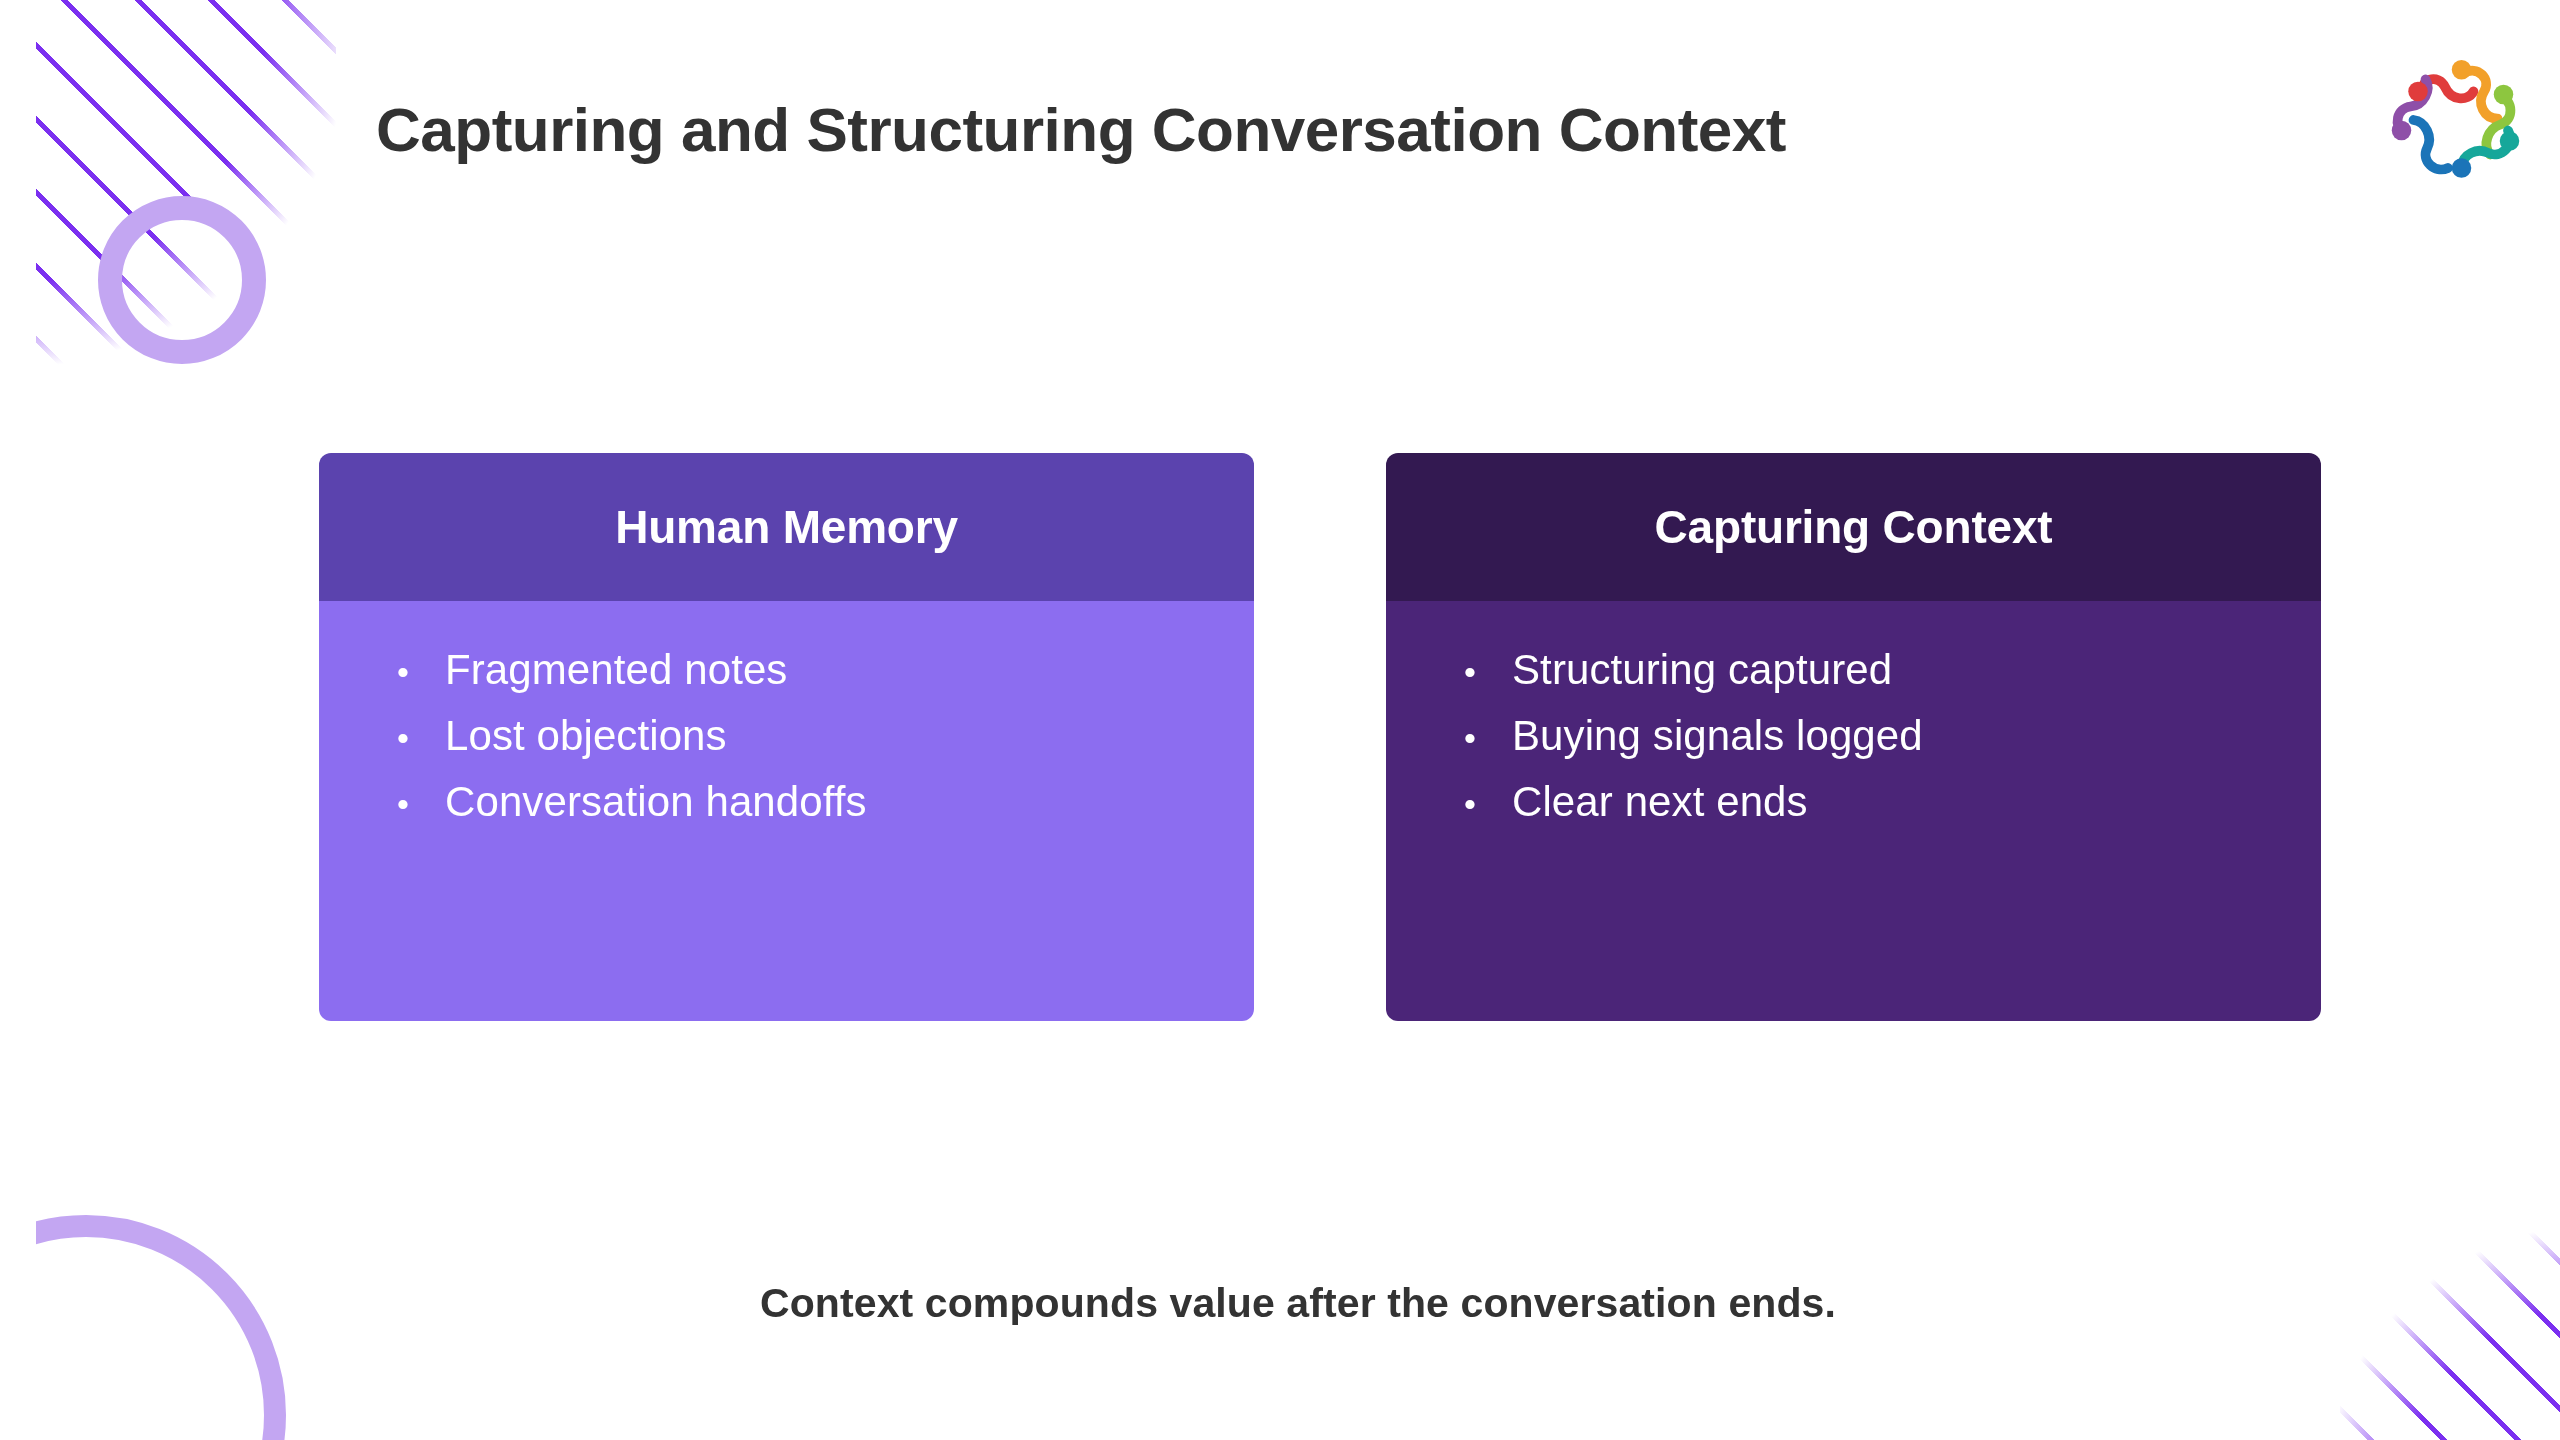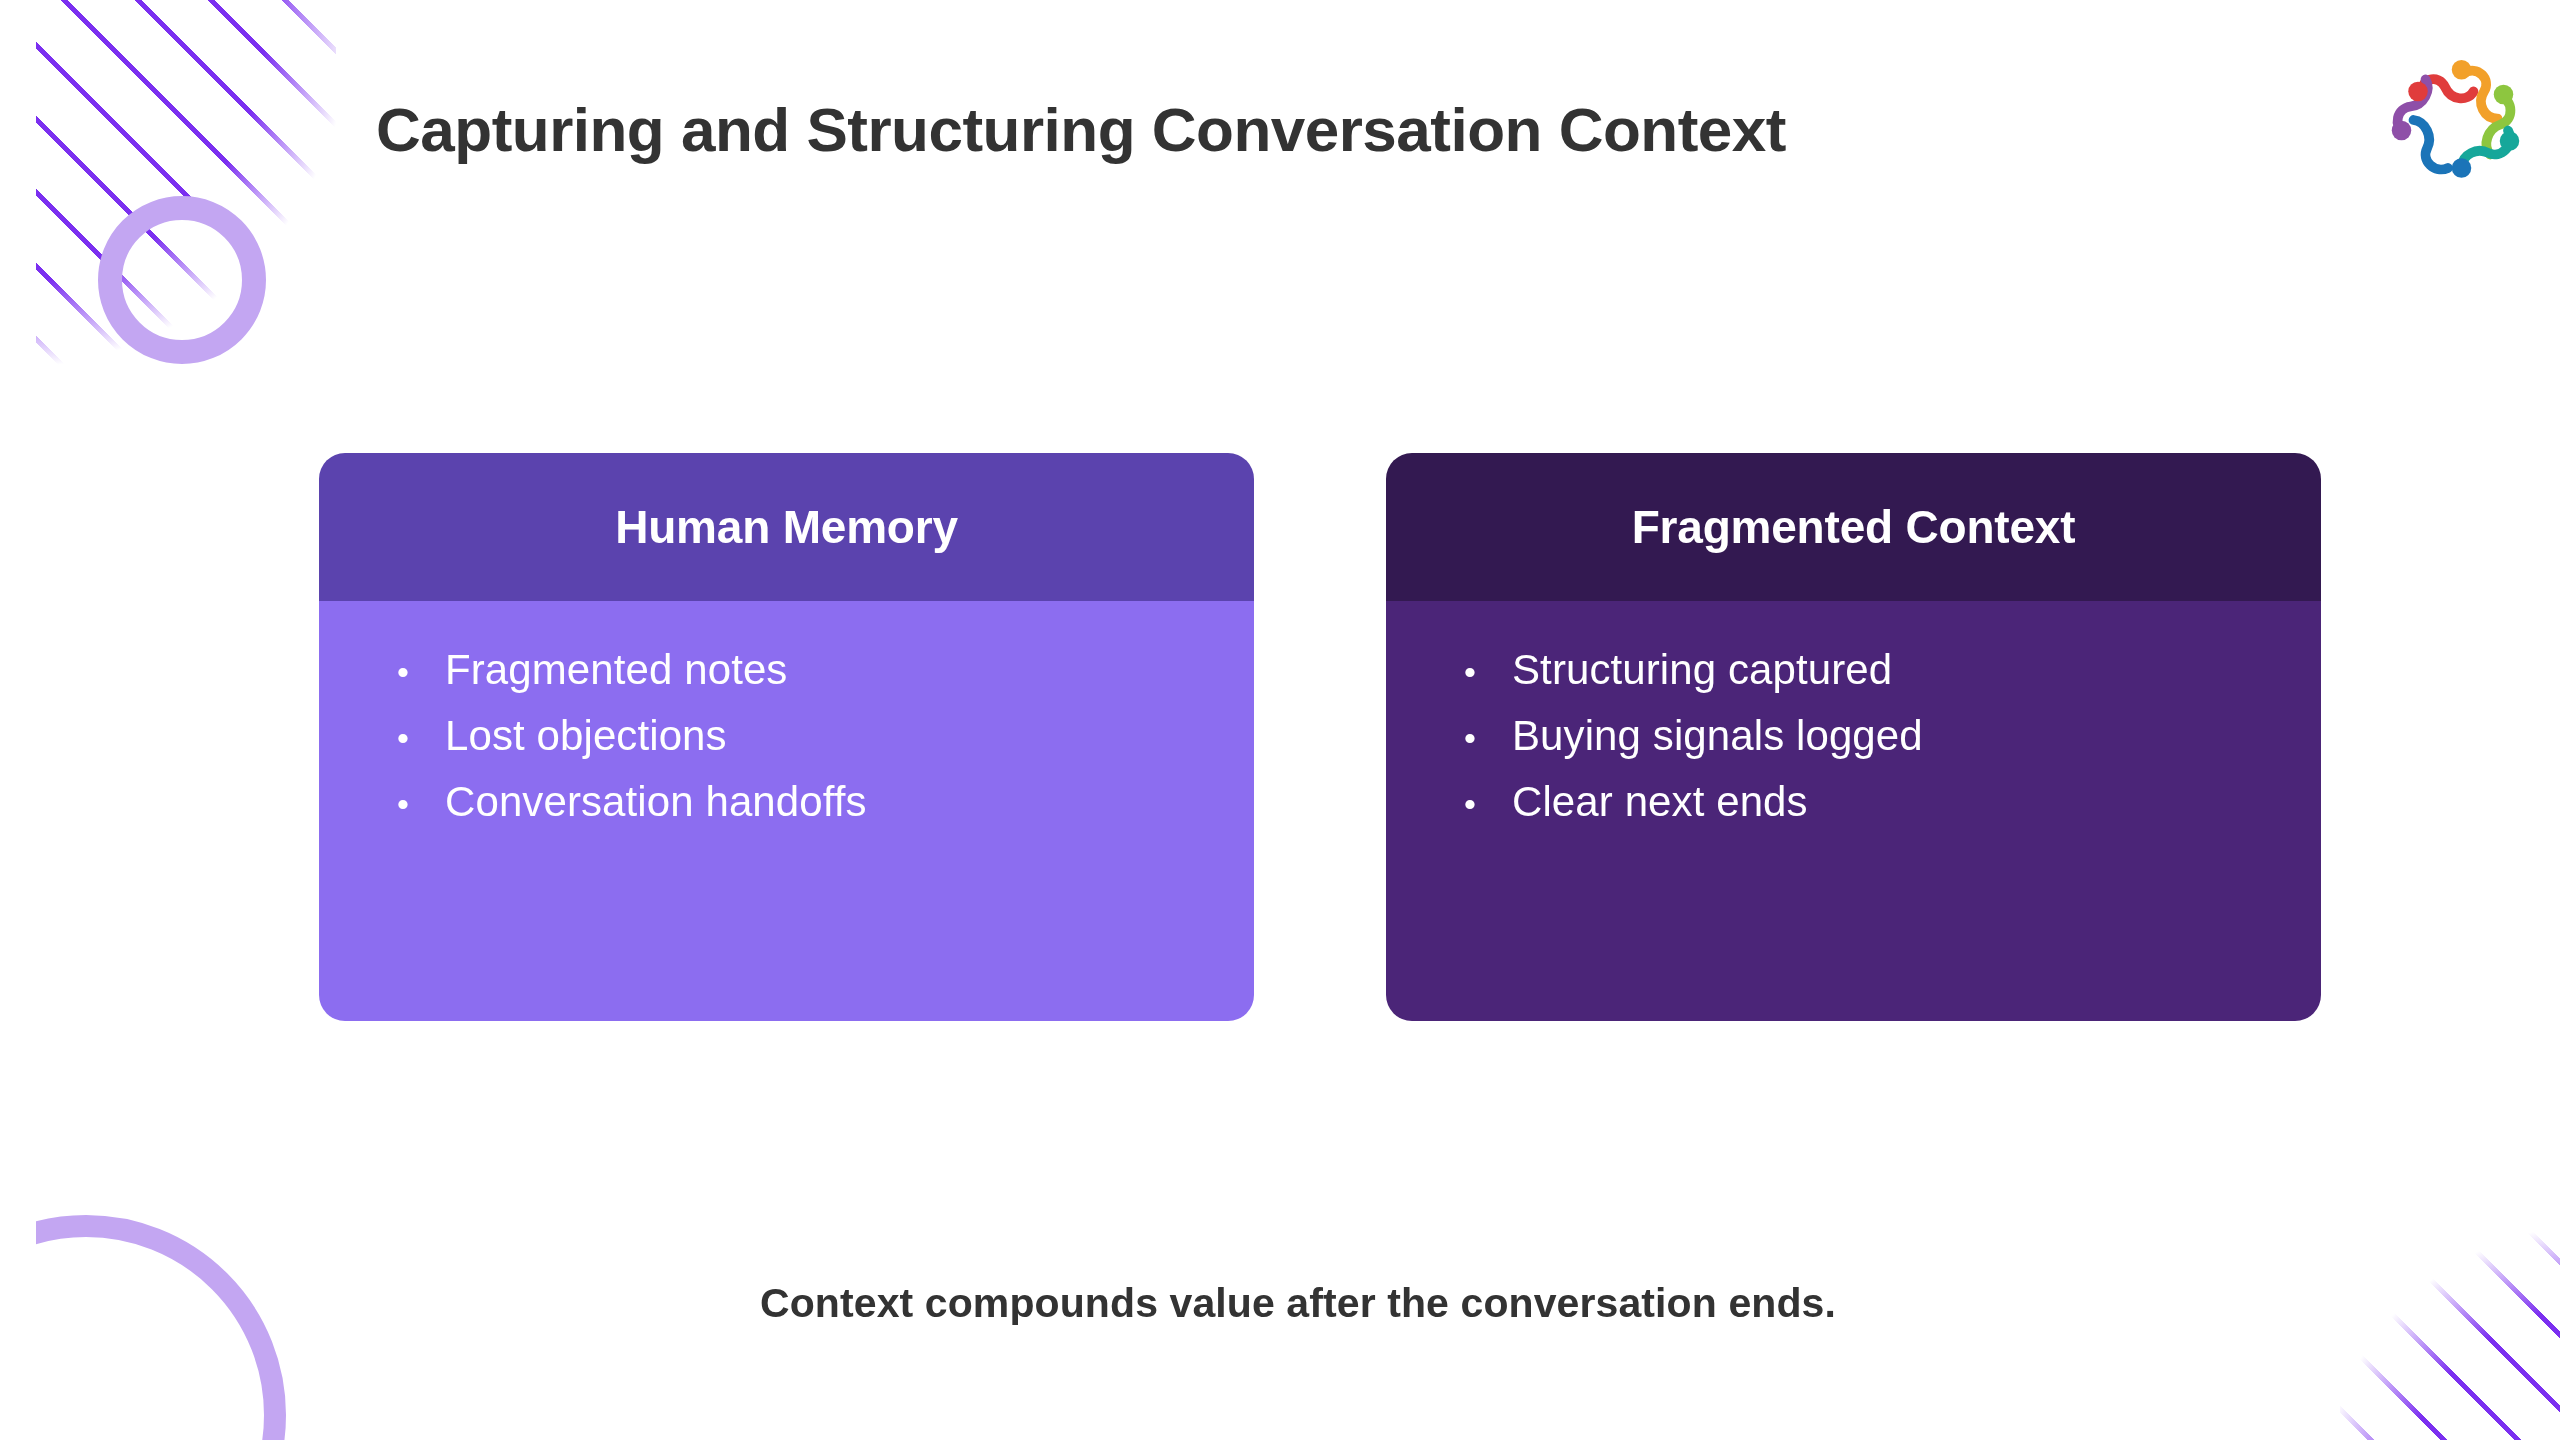--- a/index.html
+++ b/index.html
@@ -107,21 +107,21 @@
     width: 150px;
     height: 135px;
   }
 
   
   .card {
     position: absolute;
     top: 453px;
     width: 935px;
     height: 568px;
-    border-radius: 26px;
+    border-radius: 12px;
     overflow: hidden;
     box-sizing: border-box;
   }
   .card-left  { left: 283px;  }
   .card-right { left: 1350px; }
 
   .card-header {
     height: 148px;
     display: flex;
     align-items: center;
@@ -235,21 +235,21 @@
         <li class="bullet-item">
           <span class="bullet-dot">•</span>
           <span class="bullet-text">Conversation handoffs</span>
         </li>
       </ul>
     </div>
   </div>
 
   <div class="card card-right">
     <div class="card-header" style="background:#331951;">
-      <div class="card-header-text">Fragmented Context</div>
+      <div class="card-header-text">Capturing Context</div>
     </div>
     <div class="card-body" style="background:#4b2578;">
       <ul class="bullet-list">
         <li class="bullet-item">
           <span class="bullet-dot">•</span>
           <span class="bullet-text">Structuring captured</span>
         </li>
         <li class="bullet-item">
           <span class="bullet-dot">•</span>
           <span class="bullet-text">Buying signals logged</span>

